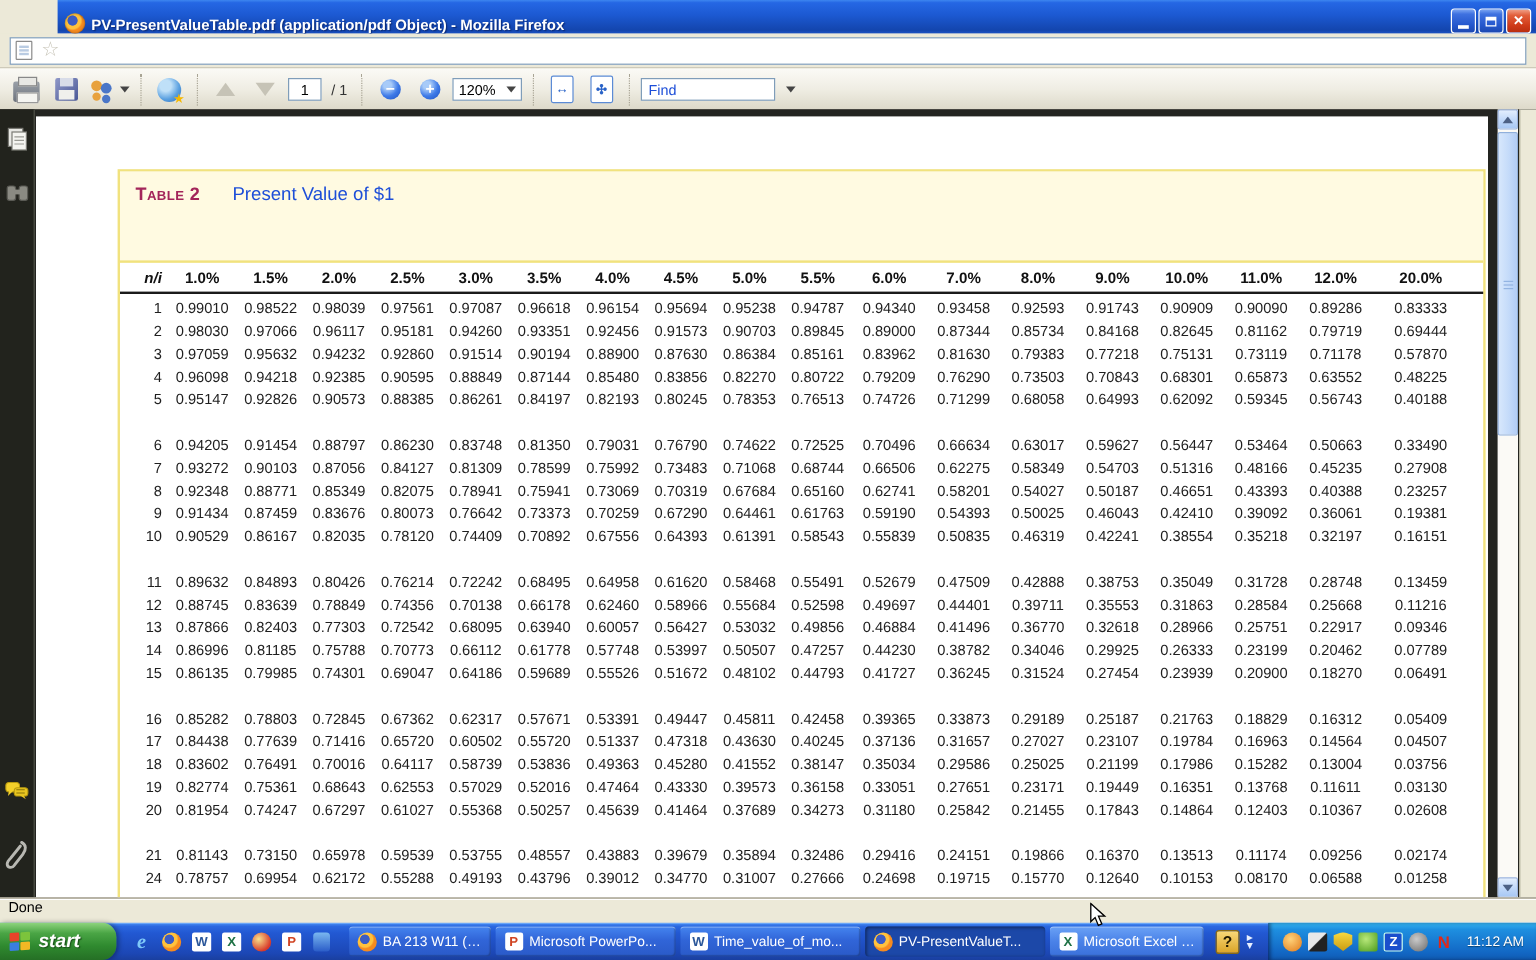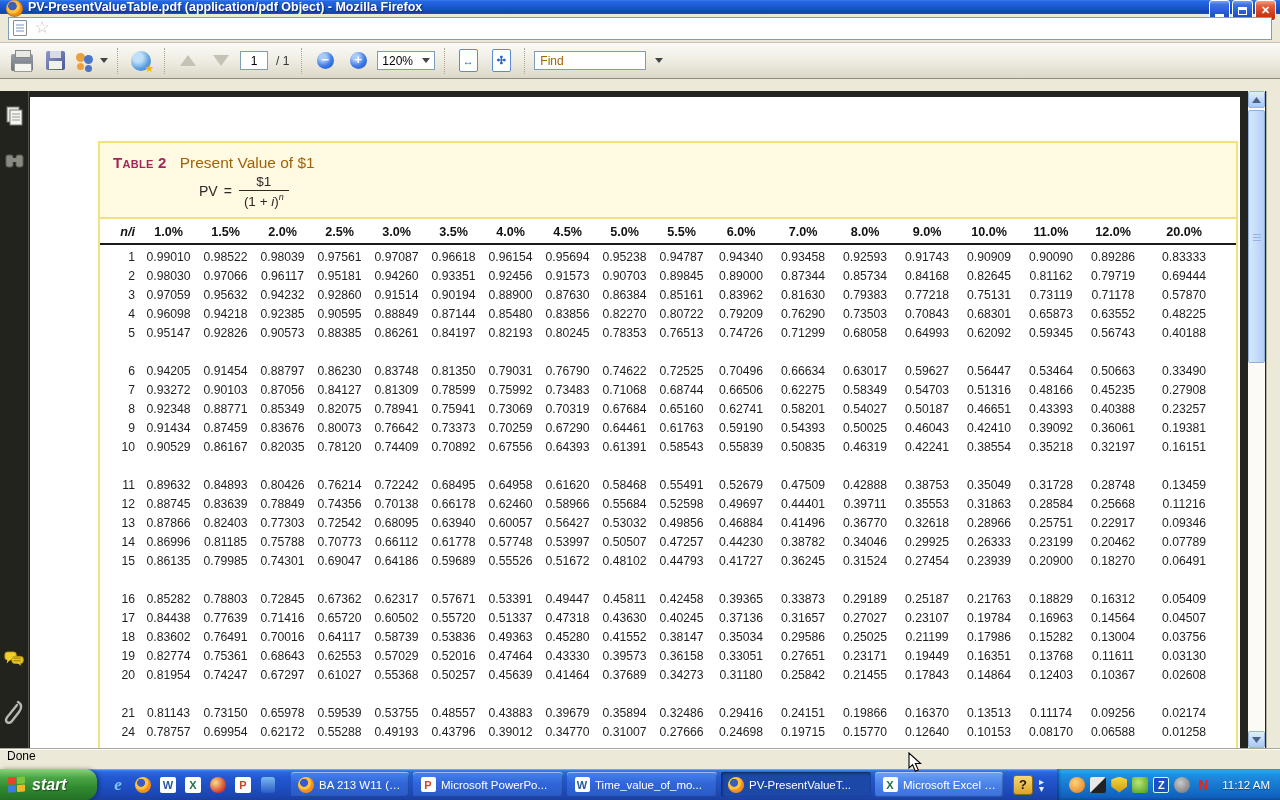--- a/index.html
+++ b/index.html
@@ -1,21 +1,21 @@
 <!DOCTYPE html>
 <html><head>
 <meta charset="utf-8">
 <style>
   html,body{margin:0;padding:0;width:1280px;height:800px;overflow:hidden;
     font-family:"Liberation Sans",sans-serif;background:#ECE9D8;position:relative;}
   *{box-sizing:border-box;}
 
   
-  .titlebar{height:14px;display:flex;align-items:flex-start;padding:0 4px;
-    background:linear-gradient(180deg,#3d86f0 0%,#2567e4 8%,#1c59d2 45%,#1345ad 90%,#1c53c4 100%);}
+  .titlebar{height:28px;display:flex;align-items:flex-end;padding:0 4px;
+    background:linear-gradient(180deg,#3d86f0 0%,#2567e4 8%,#1c59d2 45%,#1345ad 90%,#1c53c4 100%);margin-left:48px;}
   .fx-logo{width:17px;height:17px;border-radius:50%;margin:0 5px 0 2px;flex:none;
     background:radial-gradient(circle at 38% 36%,#3b5cc4 0 26%,#ffc23d 30% 45%,#f68b1f 55% 72%,#d95f08 88%);
     box-shadow:inset 0 0 2px rgba(0,0,0,.5);}
   .titletext{color:#fff;font-weight:bold;font-size:12.5px;text-shadow:1px 1px 1px #0a2a77;flex:1;
     white-space:nowrap;overflow:hidden;}
   .winbtn{width:21px;height:21px;border-radius:3px;margin-left:2px;flex:none;
     border:1px solid #fff;display:flex;align-items:center;justify-content:center;
     background:linear-gradient(180deg,#7aa4f2 0%,#3e71e0 20%,#2356cc 70%,#1c48b0 100%);
     color:#fff;font-size:11px;font-weight:bold;}
   .winbtn.close{background:linear-gradient(180deg,#f0a088 0%,#e2603c 25%,#cf3a18 70%,#b82e10 100%);}
@@ -49,21 +49,21 @@
     line-height:15px;text-align:center;
     background:radial-gradient(circle at 35% 30%,#a8cbf8 0 20%,#3f7be8 55%,#1d50c0 100%);}
   .zoombox{width:58px;height:19px;background:#fff;border:1px solid #7F9DB9;font-size:12px;
     display:flex;align-items:center;padding:0 4px;}
   .ddarrow{width:0;height:0;border-left:4px solid transparent;border-right:4px solid transparent;
     border-top:5px solid #444;margin-left:4px;}
   .fit-ic{width:19px;height:23px;border:1.5px solid #5b8bd6;background:#fff;position:relative;border-radius:2px;}
   .fit-ic span{position:absolute;color:#2a63c8;font-size:11px;font-weight:bold;left:50%;top:50%;
     transform:translate(-50%,-52%);}
   .findbox{width:112px;height:19px;background:#fff;border:1px solid #7F9DB9;font-size:12px;
-    color:#a16207;display:flex;align-items:center;padding:0 5px;font-style:normal;}
+    color:#1d4ed8;display:flex;align-items:center;padding:0 5px;font-style:normal;}
   .printer-ic{width:22px;height:17px;position:relative;background:linear-gradient(#9aa0a8,#6d737c);
     border-radius:2px;margin-top:4px;}
   .printer-ic:before{content:"";position:absolute;left:4px;top:-4px;width:14px;height:6px;background:#e8e8e4;border:1px solid #888;}
   .printer-ic:after{content:"";position:absolute;left:3px;top:9px;width:16px;height:7px;background:#f4f4f0;border:1px solid #999;}
   .floppy-ic{width:19px;height:19px;background:linear-gradient(135deg,#8f98c8,#4a5896);border-radius:2px;position:relative;}
   .floppy-ic:before{content:"";position:absolute;left:4px;top:0;width:11px;height:7px;background:#d8dce8;}
   .floppy-ic:after{content:"";position:absolute;left:3px;top:10px;width:13px;height:8px;background:#f0f0ec;}
   .people-ic{position:relative;width:22px;height:18px;}
   .people-ic i{position:absolute;width:9px;height:9px;border-radius:50%;}
   .people-ic i:nth-child(1){left:2px;top:1px;background:#e8a13c;box-shadow:0 9px 0 -1px #e8a13c;}
@@ -87,21 +87,21 @@
   .sb-thumb{position:absolute;left:0;top:19px;width:17px;height:253px;border:1px solid #90B0DC;border-radius:2px;
     background:linear-gradient(90deg,#D7E7FC,#C6DCFA 50%,#B2CDF6);}
   .sb-thumb:after{content:"";position:absolute;left:4px;top:50%;width:8px;height:1px;background:#93b4e2;
     box-shadow:0 3px 0 #93b4e2,0 -3px 0 #93b4e2;}
 
   
   .pv-box{position:absolute;left:68px;top:44px;width:1140px;height:640px;border:2px solid #F1E27E;background:#fff;}
   .pv-band{height:76px;background:#FFFAE1;border-bottom:2px solid #F1E27E;padding:11px 0 0 13px;}
   .band-line1{display:flex;align-items:baseline;}
   .tbl-label{font-variant:small-caps;font-weight:bold;font-size:15px;color:#A3255A;letter-spacing:.3px;}
-  .tbl-title{margin-left:13px;font-size:15.5px;color:#a16207;font-weight:500;}
+  .tbl-title{margin-left:27px;font-size:15.5px;color:#1d4ed8;font-weight:500;}
   .formula{margin:2px 0 0 86px;display:flex;align-items:center;font-size:14px;color:#2d2a28;}
   .frac{display:inline-flex;flex-direction:column;align-items:center;margin-left:7px;font-size:13.5px;}
   .frac .den{border-top:1.3px solid #2d2a28;padding:1px 5px 0;}
   .frac .num{padding:0 4px 1px;}
   .it{font-style:italic;}
   .frac sup{font-size:9px;vertical-align:super;}
 
   .pv-row{display:grid;grid-template-columns:22px repeat(10,57px) repeat(7,62px) 1fr;
     height:19px;line-height:19px;padding-left:18px;}
   .pv-row .cell{text-align:center;font-size:12.2px;color:#1f1f1f;white-space:nowrap;}
@@ -276,28 +276,20 @@
     </svg>
   </div>
 
   <div class="page">
     <div class="pv-box">
       <div class="pv-band">
         <div class="band-line1">
           <span class="tbl-label">Table 2</span>
           <span class="tbl-title">Present Value of $1</span>
         </div>
-        <div class="formula">
-          <span>PV</span>
-          <span style="margin-left:6px">=</span>
-          <span class="frac">
-            <span class="num">$1</span>
-            <span class="den"><span>(1 + </span><span class="it">i</span><span>)</span><sup class="it">n</sup></span>
-          </span>
-        </div>
       </div>
       <div class="pv-row pv-header">
           <span class="cell ncell it">n/i</span>
           <span class="cell">1.0%</span>
           <span class="cell">1.5%</span>
           <span class="cell">2.0%</span>
           <span class="cell">2.5%</span>
           <span class="cell">3.0%</span>
           <span class="cell">3.5%</span>
           <span class="cell">4.0%</span>

